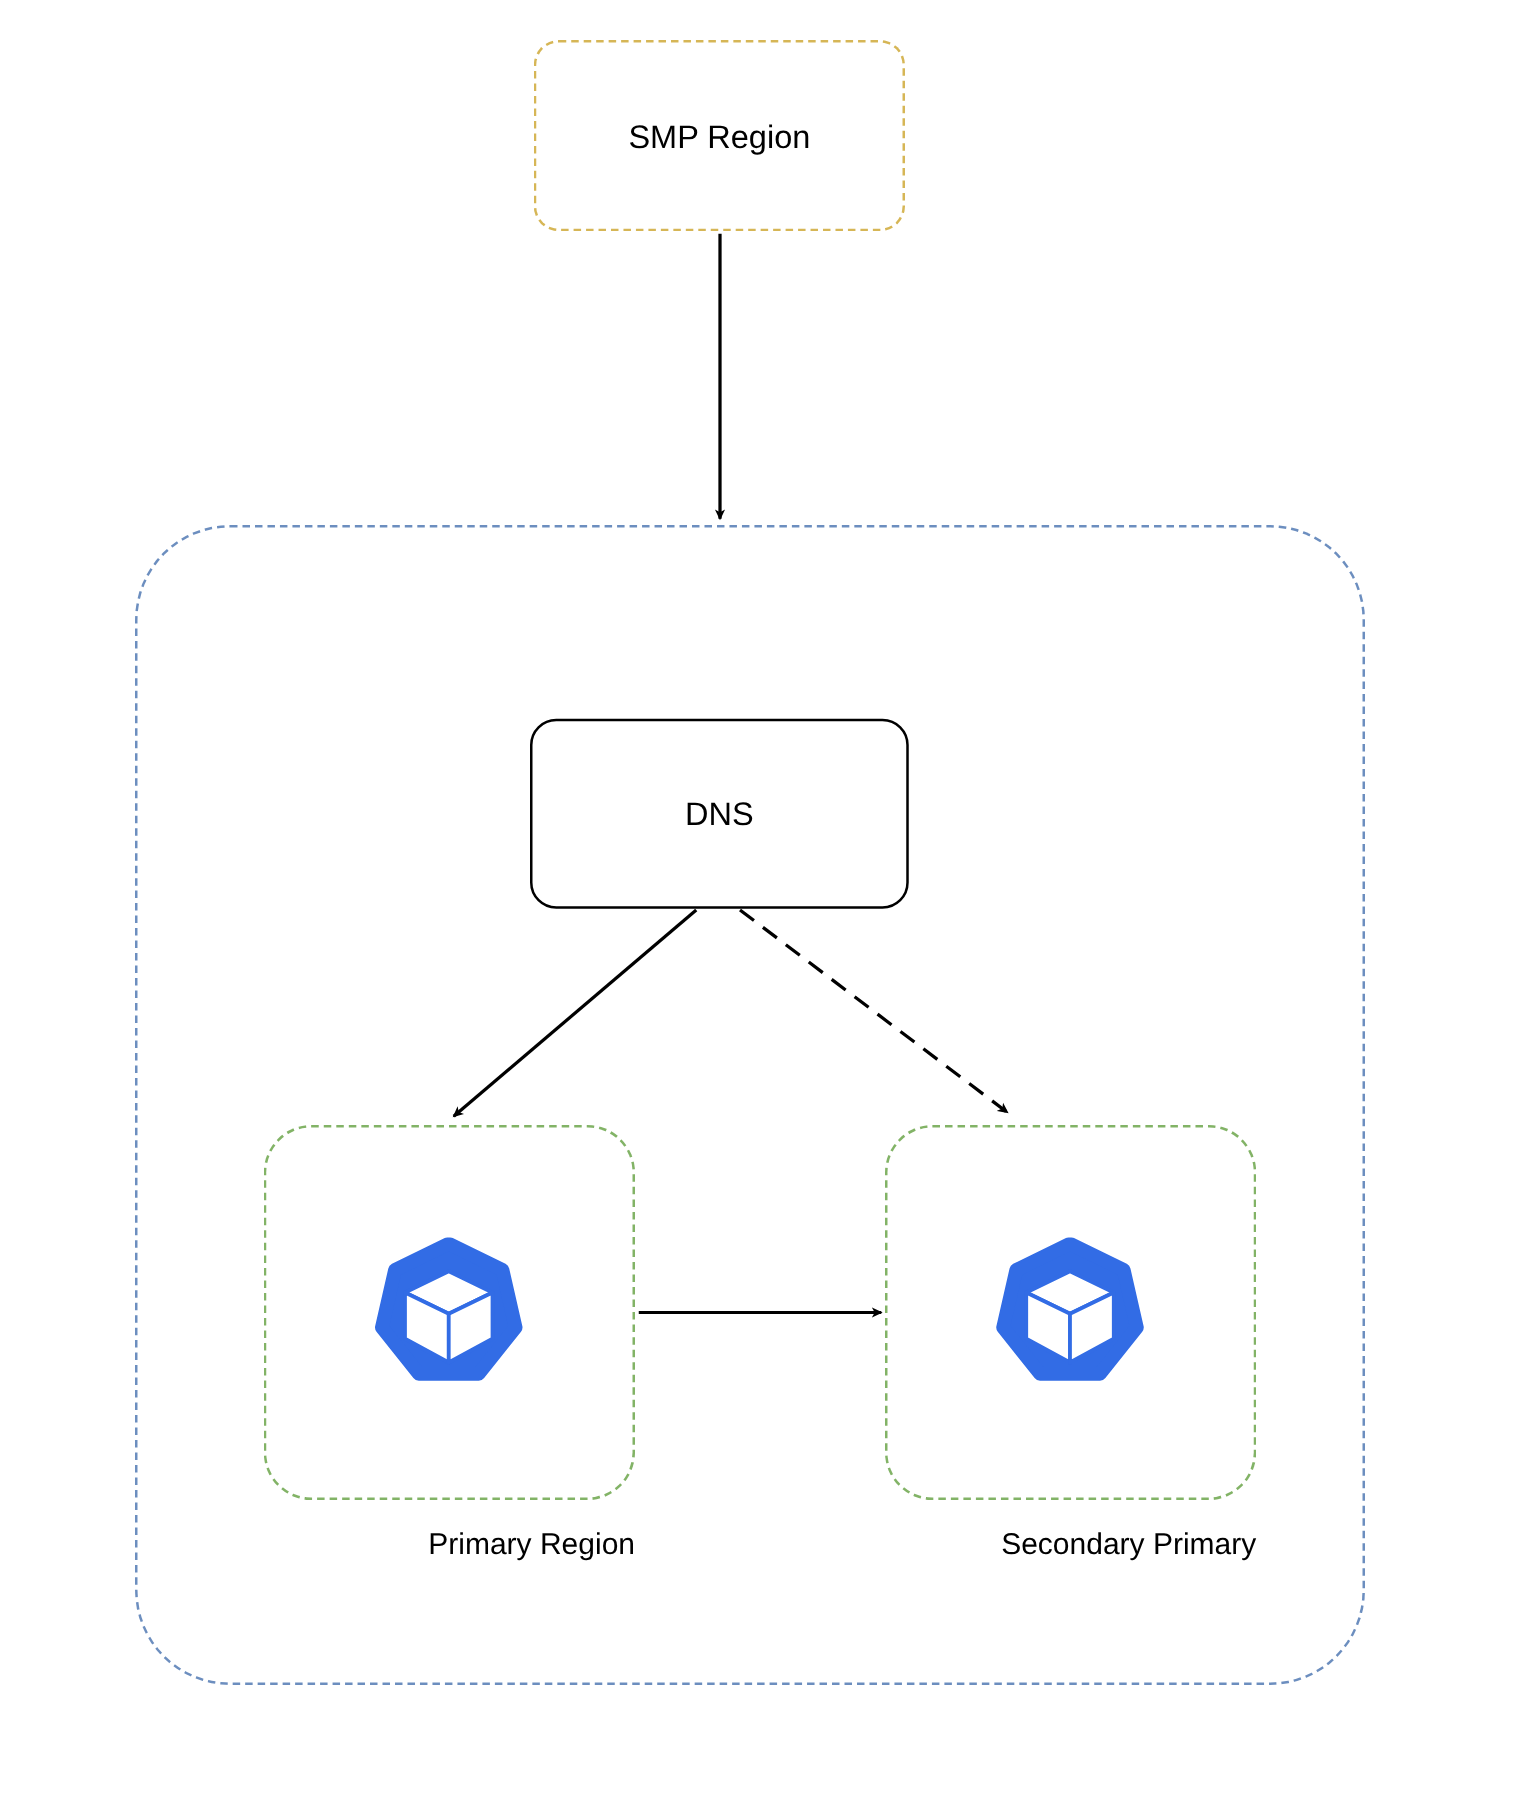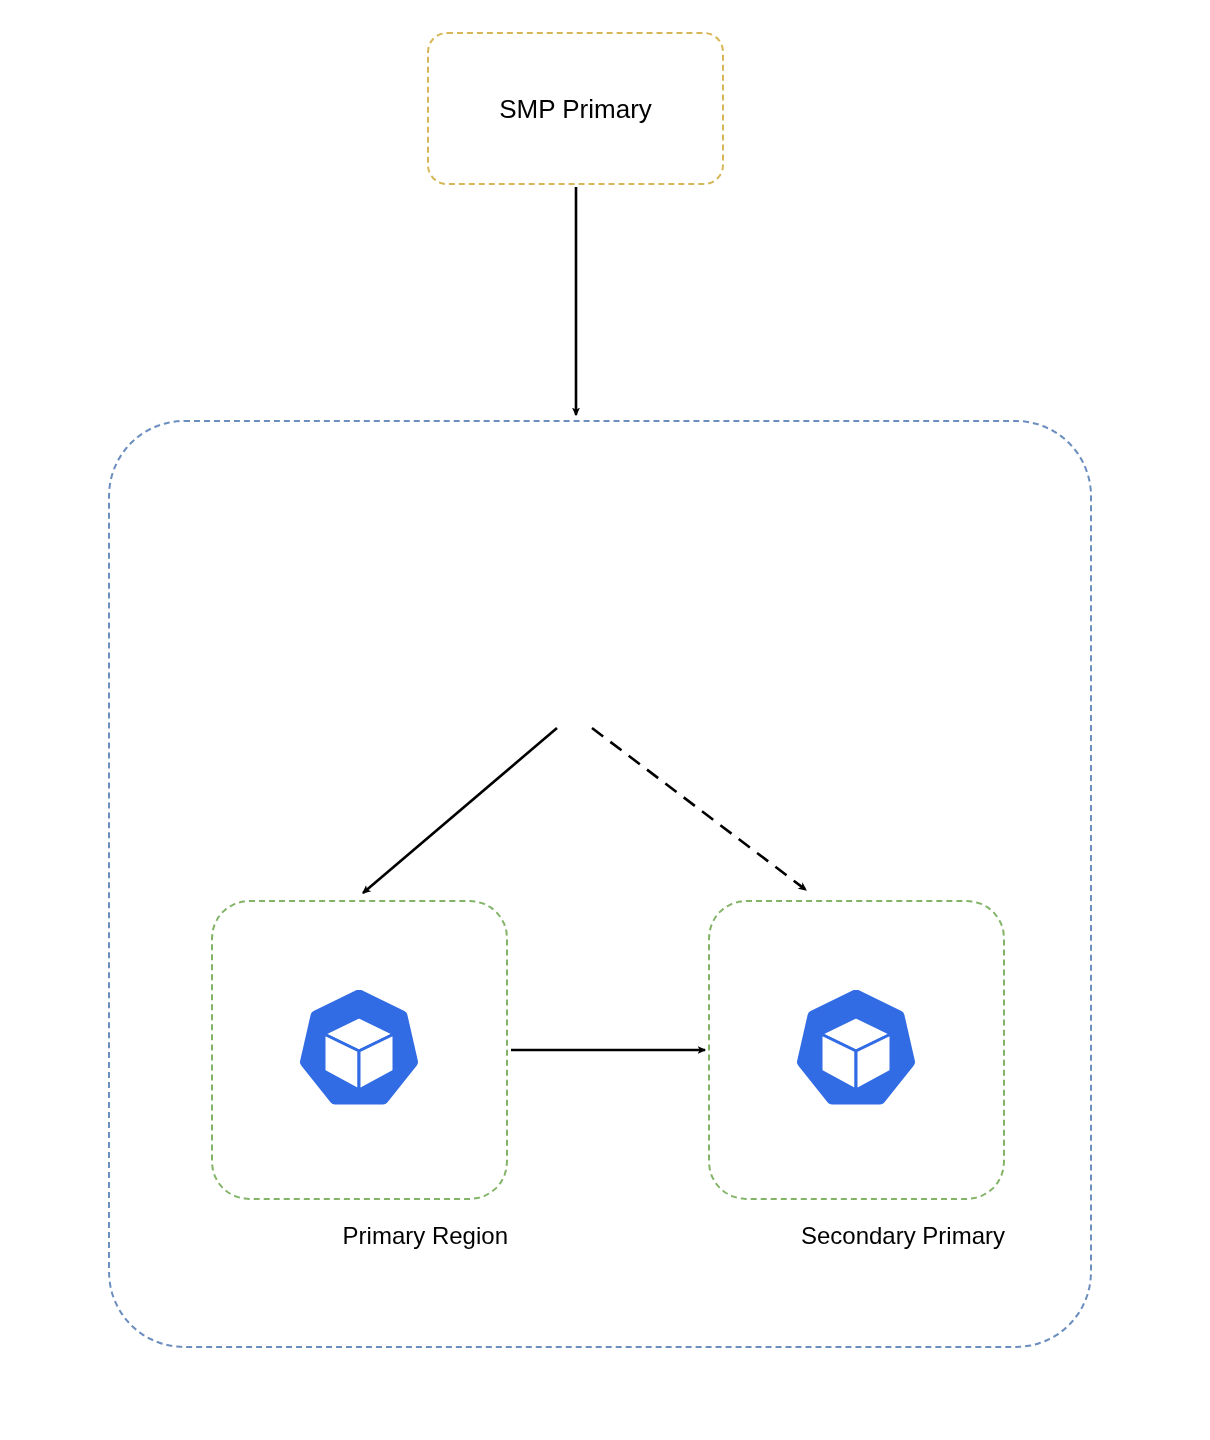--- a/index.html
+++ b/index.html
@@ -144,25 +144,28 @@
     <line x1="576" y1="187" x2="576" y2="415" stroke="#000000" stroke-width="2.6" marker-end="url(#arrow-filled)"></line>
 
     <line x1="557" y1="728" x2="363" y2="893" stroke="#000000" stroke-width="2.6" marker-end="url(#arrow-filled)"></line>
 
     <line x1="592" y1="728" x2="806" y2="890" stroke="#000000" stroke-width="2.6" stroke-dasharray="14 9" marker-end="url(#arrow-filled)"></line>
 
     <line x1="511" y1="1050" x2="705" y2="1050" stroke="#000000" stroke-width="2.4" marker-end="url(#arrow-filled)"></line>
   </svg>
 
   <div class="node smp-cluster">
-    <div class="node-label">SMP Primary</div>
+    <div class="node-label">SMP Region</div>
   </div>
 
   <div class="node outer-container"></div>
 
+  <div class="node dns-box">
+    <div class="node-label">DNS</div>
+  </div>
 
   <div class="node region-box region-primary"></div>
 
   <svg class="k8s-logo k8s-primary" viewBox="0 0 120 120" xmlns="http://www.w3.org/2000/svg">
     <path d="M60 5 L103 26 L113.5 72 L84 109 L36 109 L6.5 72 L17 26 Z" fill="#326ce5" stroke="#326ce5" stroke-width="11" stroke-linejoin="round"></path>
     <path d="M60 27 L95 44 L60 61 L25 44 Z" fill="#ffffff" stroke="#326ce5" stroke-width="3" stroke-linejoin="round"></path>
     <path d="M25 44 L60 61 L60 100 L25 81 Z" fill="#ffffff" stroke="#326ce5" stroke-width="3" stroke-linejoin="round"></path>
     <path d="M95 44 L95 81 L60 100 L60 61 Z" fill="#ffffff" stroke="#326ce5" stroke-width="3" stroke-linejoin="round"></path>
   </svg>
 

